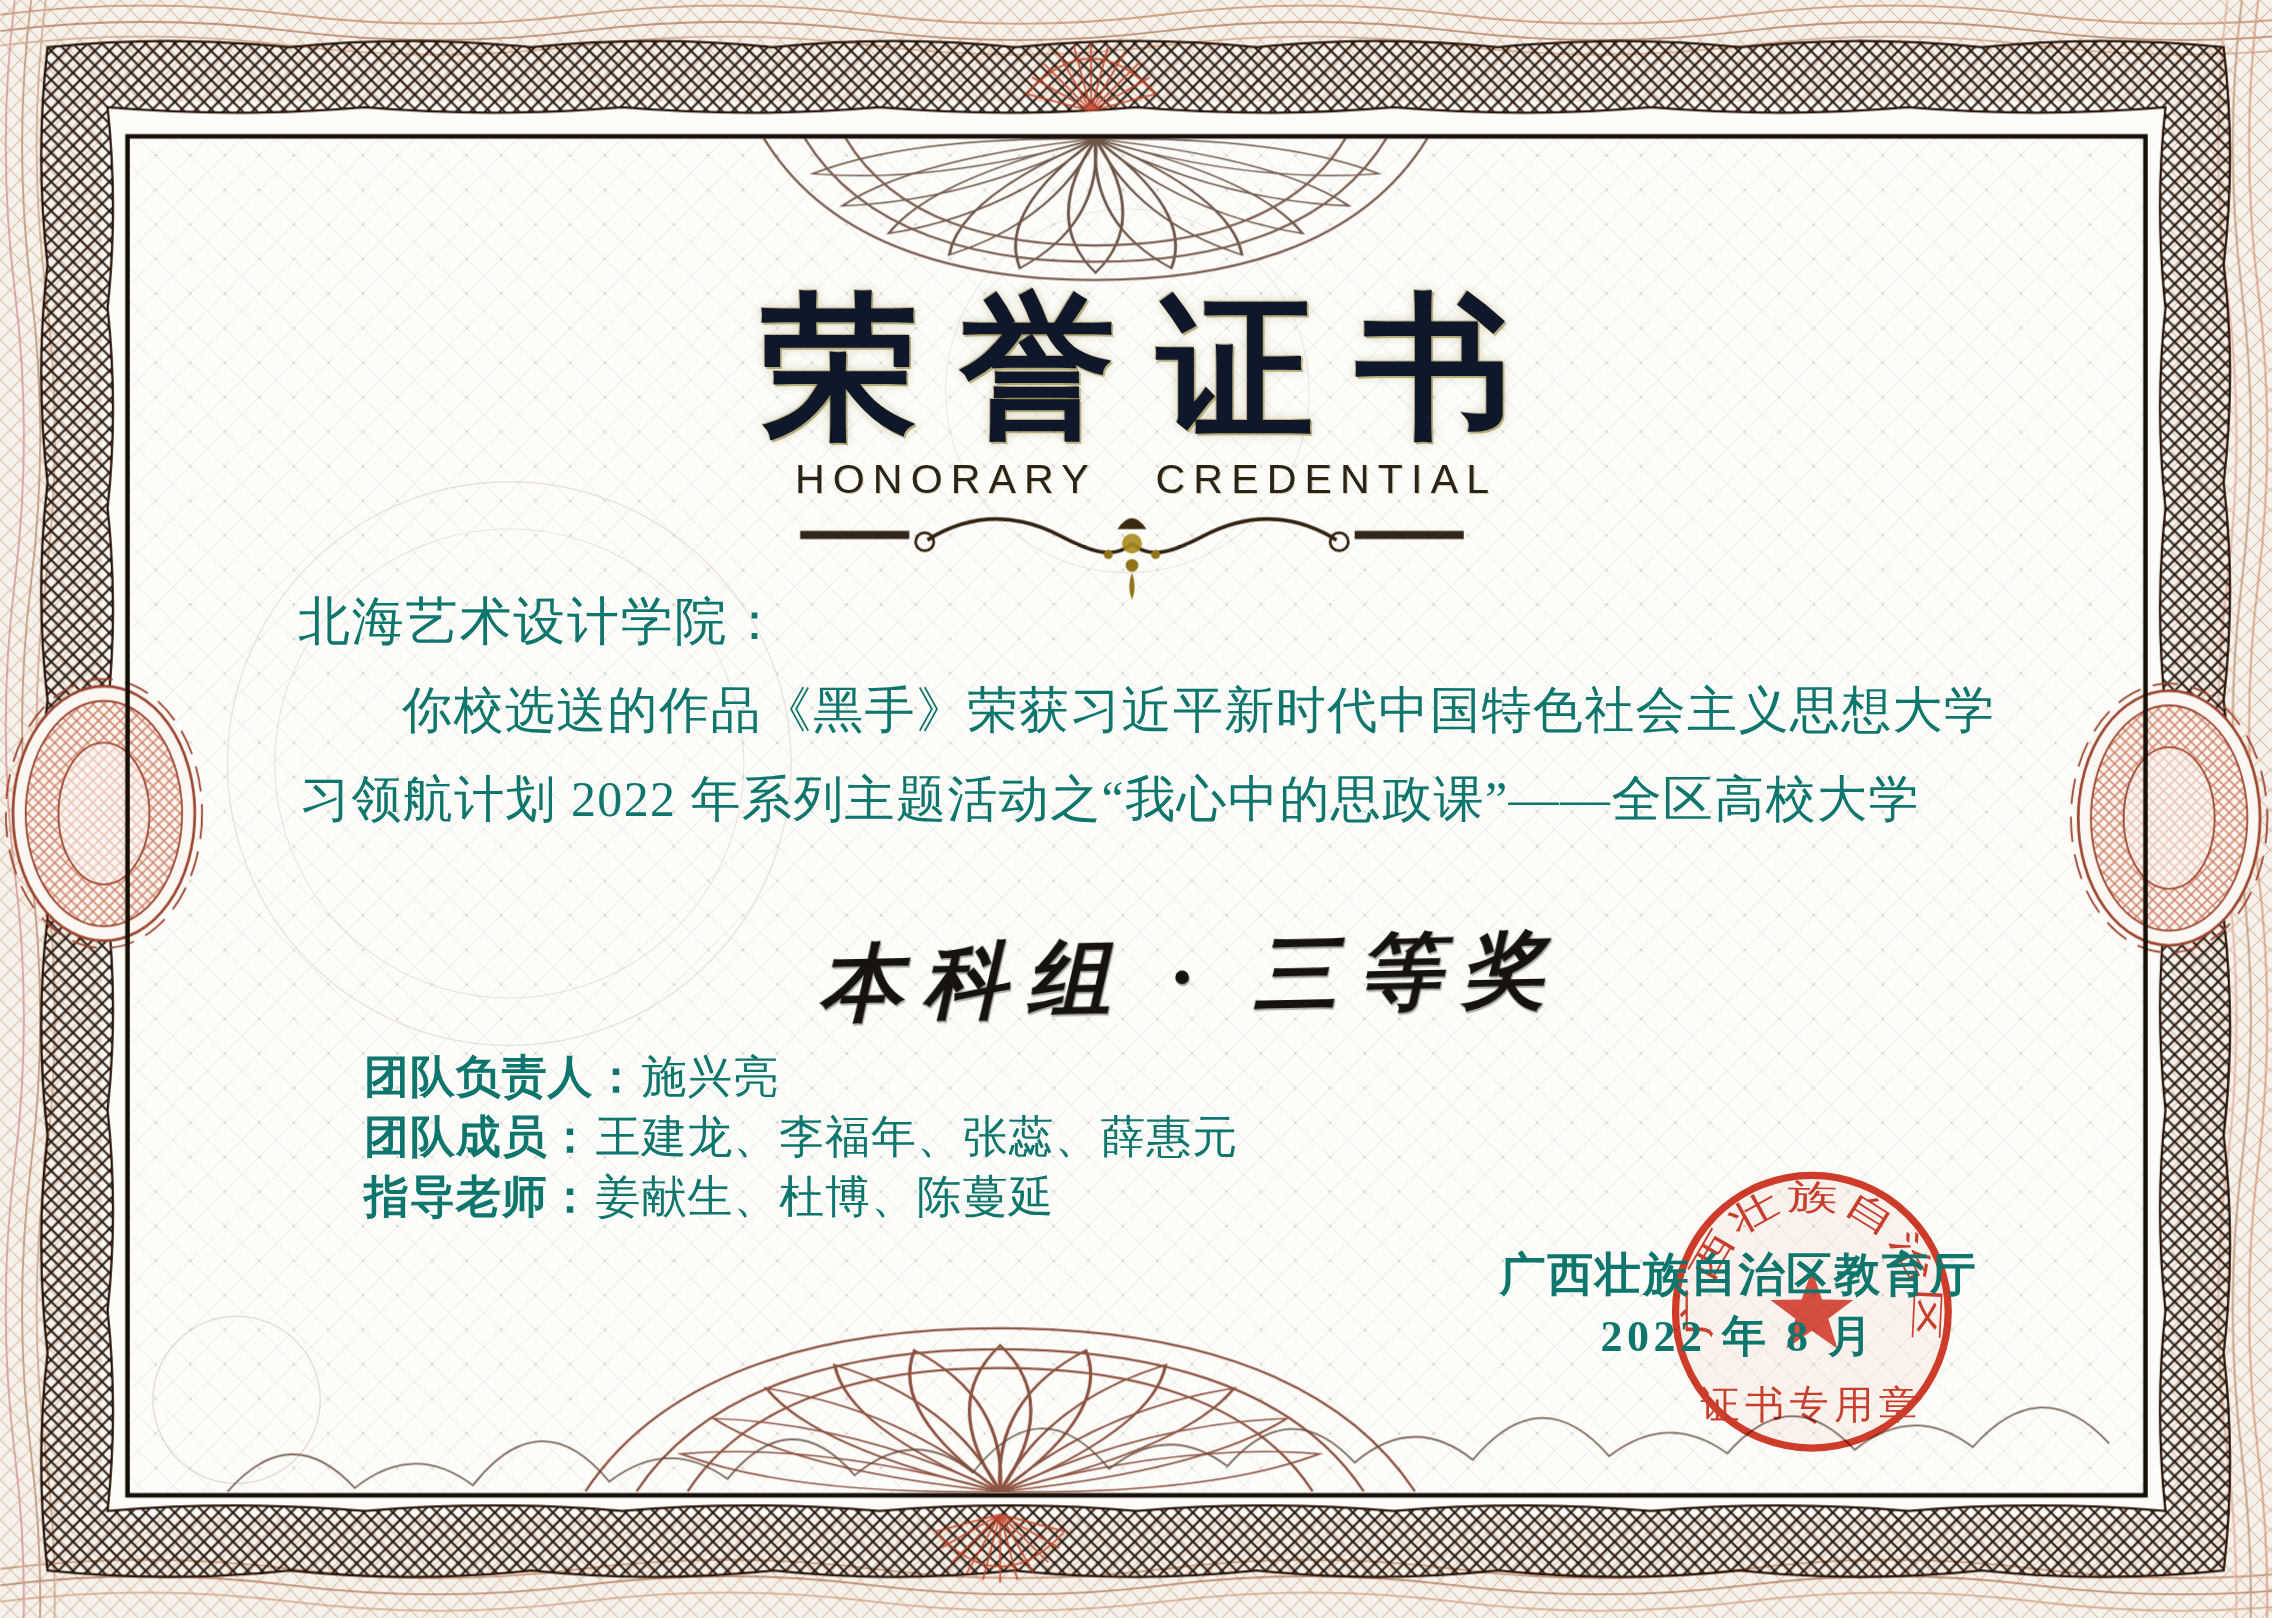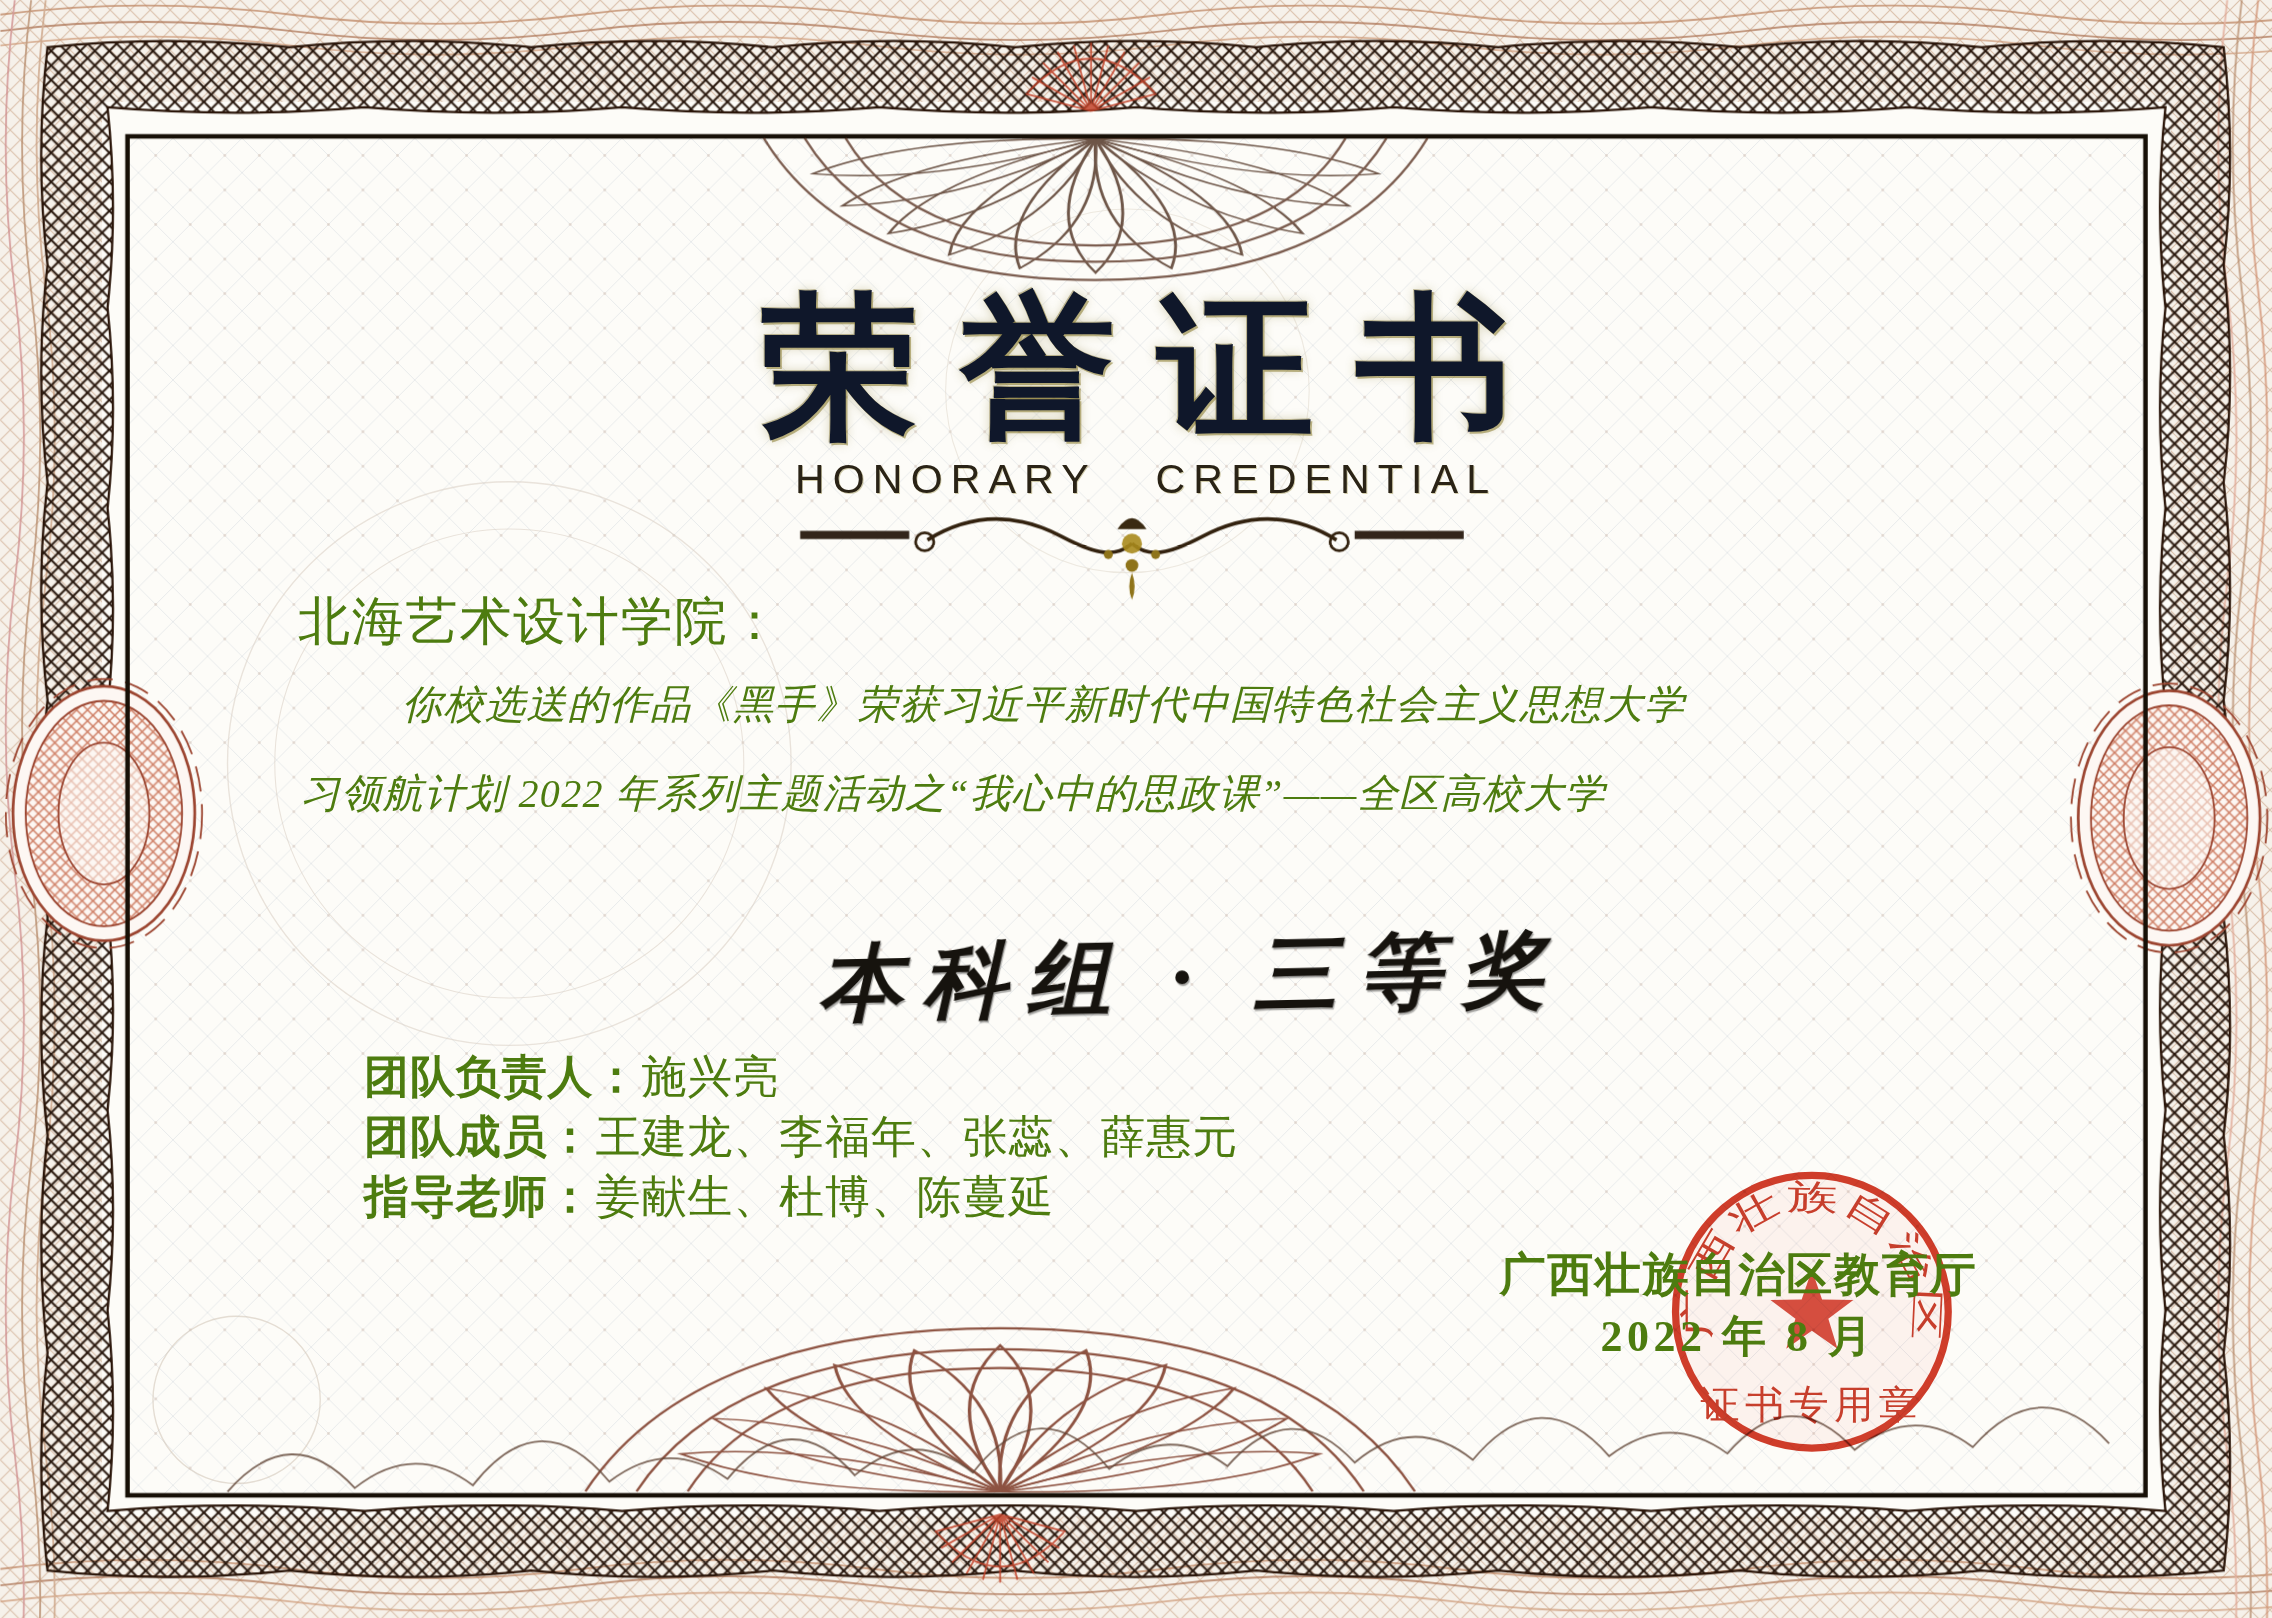--- a/index.html
+++ b/index.html
@@ -1,28 +1,28 @@
 <!DOCTYPE html>
 <html style="font-size:14.5px"><head>
 <meta charset="utf-8">
 <style>
   html,body{margin:0;padding:0;background:#888;}
   #cert{position:relative;width:2273px;height:1618px;background:#f6f1ea;overflow:hidden;
         font-family:"Liberation Serif","DejaVu Serif",serif;}
   #deco{position:absolute;left:0;top:0;z-index:1;}
-  .t{position:absolute;z-index:5;color:#4d7c0f;}
+  .t{position:absolute;z-index:5;color:#0f766e;}
   #title{left:0;right:0;top:264px;text-align:center;font-size:156px;font-weight:700;
          letter-spacing:42px;text-indent:42px;color:#0f172a;
          text-shadow:1.8px 1.8px 0 rgba(128,112,28,.5),-0.9px -0.9px 0 rgba(110,96,24,.4),0 0 11px rgba(120,105,30,.3);}
   #subtitle{left:11px;right:0;top:456px;text-align:center;
             font-family:"Liberation Sans","DejaVu Sans",sans-serif;
             font-size:41px;font-weight:400;letter-spacing:8.2px;word-spacing:40px;text-indent:8.2px;
             color:#2a2316;text-shadow:0.9px 0.9px 0 rgba(130,115,30,.35);}
   #recipient{left:298px;top:587px;font-size:52px;letter-spacing:1.8px;}
-  .bodyline{left:300px;font-size:40px;letter-spacing:1.4px;white-space:nowrap;font-style:italic;}
+  .bodyline{left:300px;font-size:50px;letter-spacing:1.4px;white-space:nowrap;}
   #line2{top:677px;text-indent:102px;}
   #line3{top:766px;}
   #line4{top:856px;}
   #award{left:646px;width:1091px;top:920px;text-align:center;font-size:84px;font-weight:700;
          font-style:italic;letter-spacing:20px;color:#16130e;transform:rotate(-1.2deg);
          text-shadow:0.9px 1.8px 0.9px rgba(20,20,20,.35);}
   .teamline{left:364px;font-size:45px;letter-spacing:0.9px;white-space:nowrap;}
   #team1{top:1047px;} #team2{top:1107px;} #team3{top:1167px;}
   .teamline .lbl{margin-right:2px;font-weight:bold;}
   #issuer{left:1193px;width:1091px;top:1244px;text-align:center;font-size:46px;font-weight:700;letter-spacing:1.8px;}

